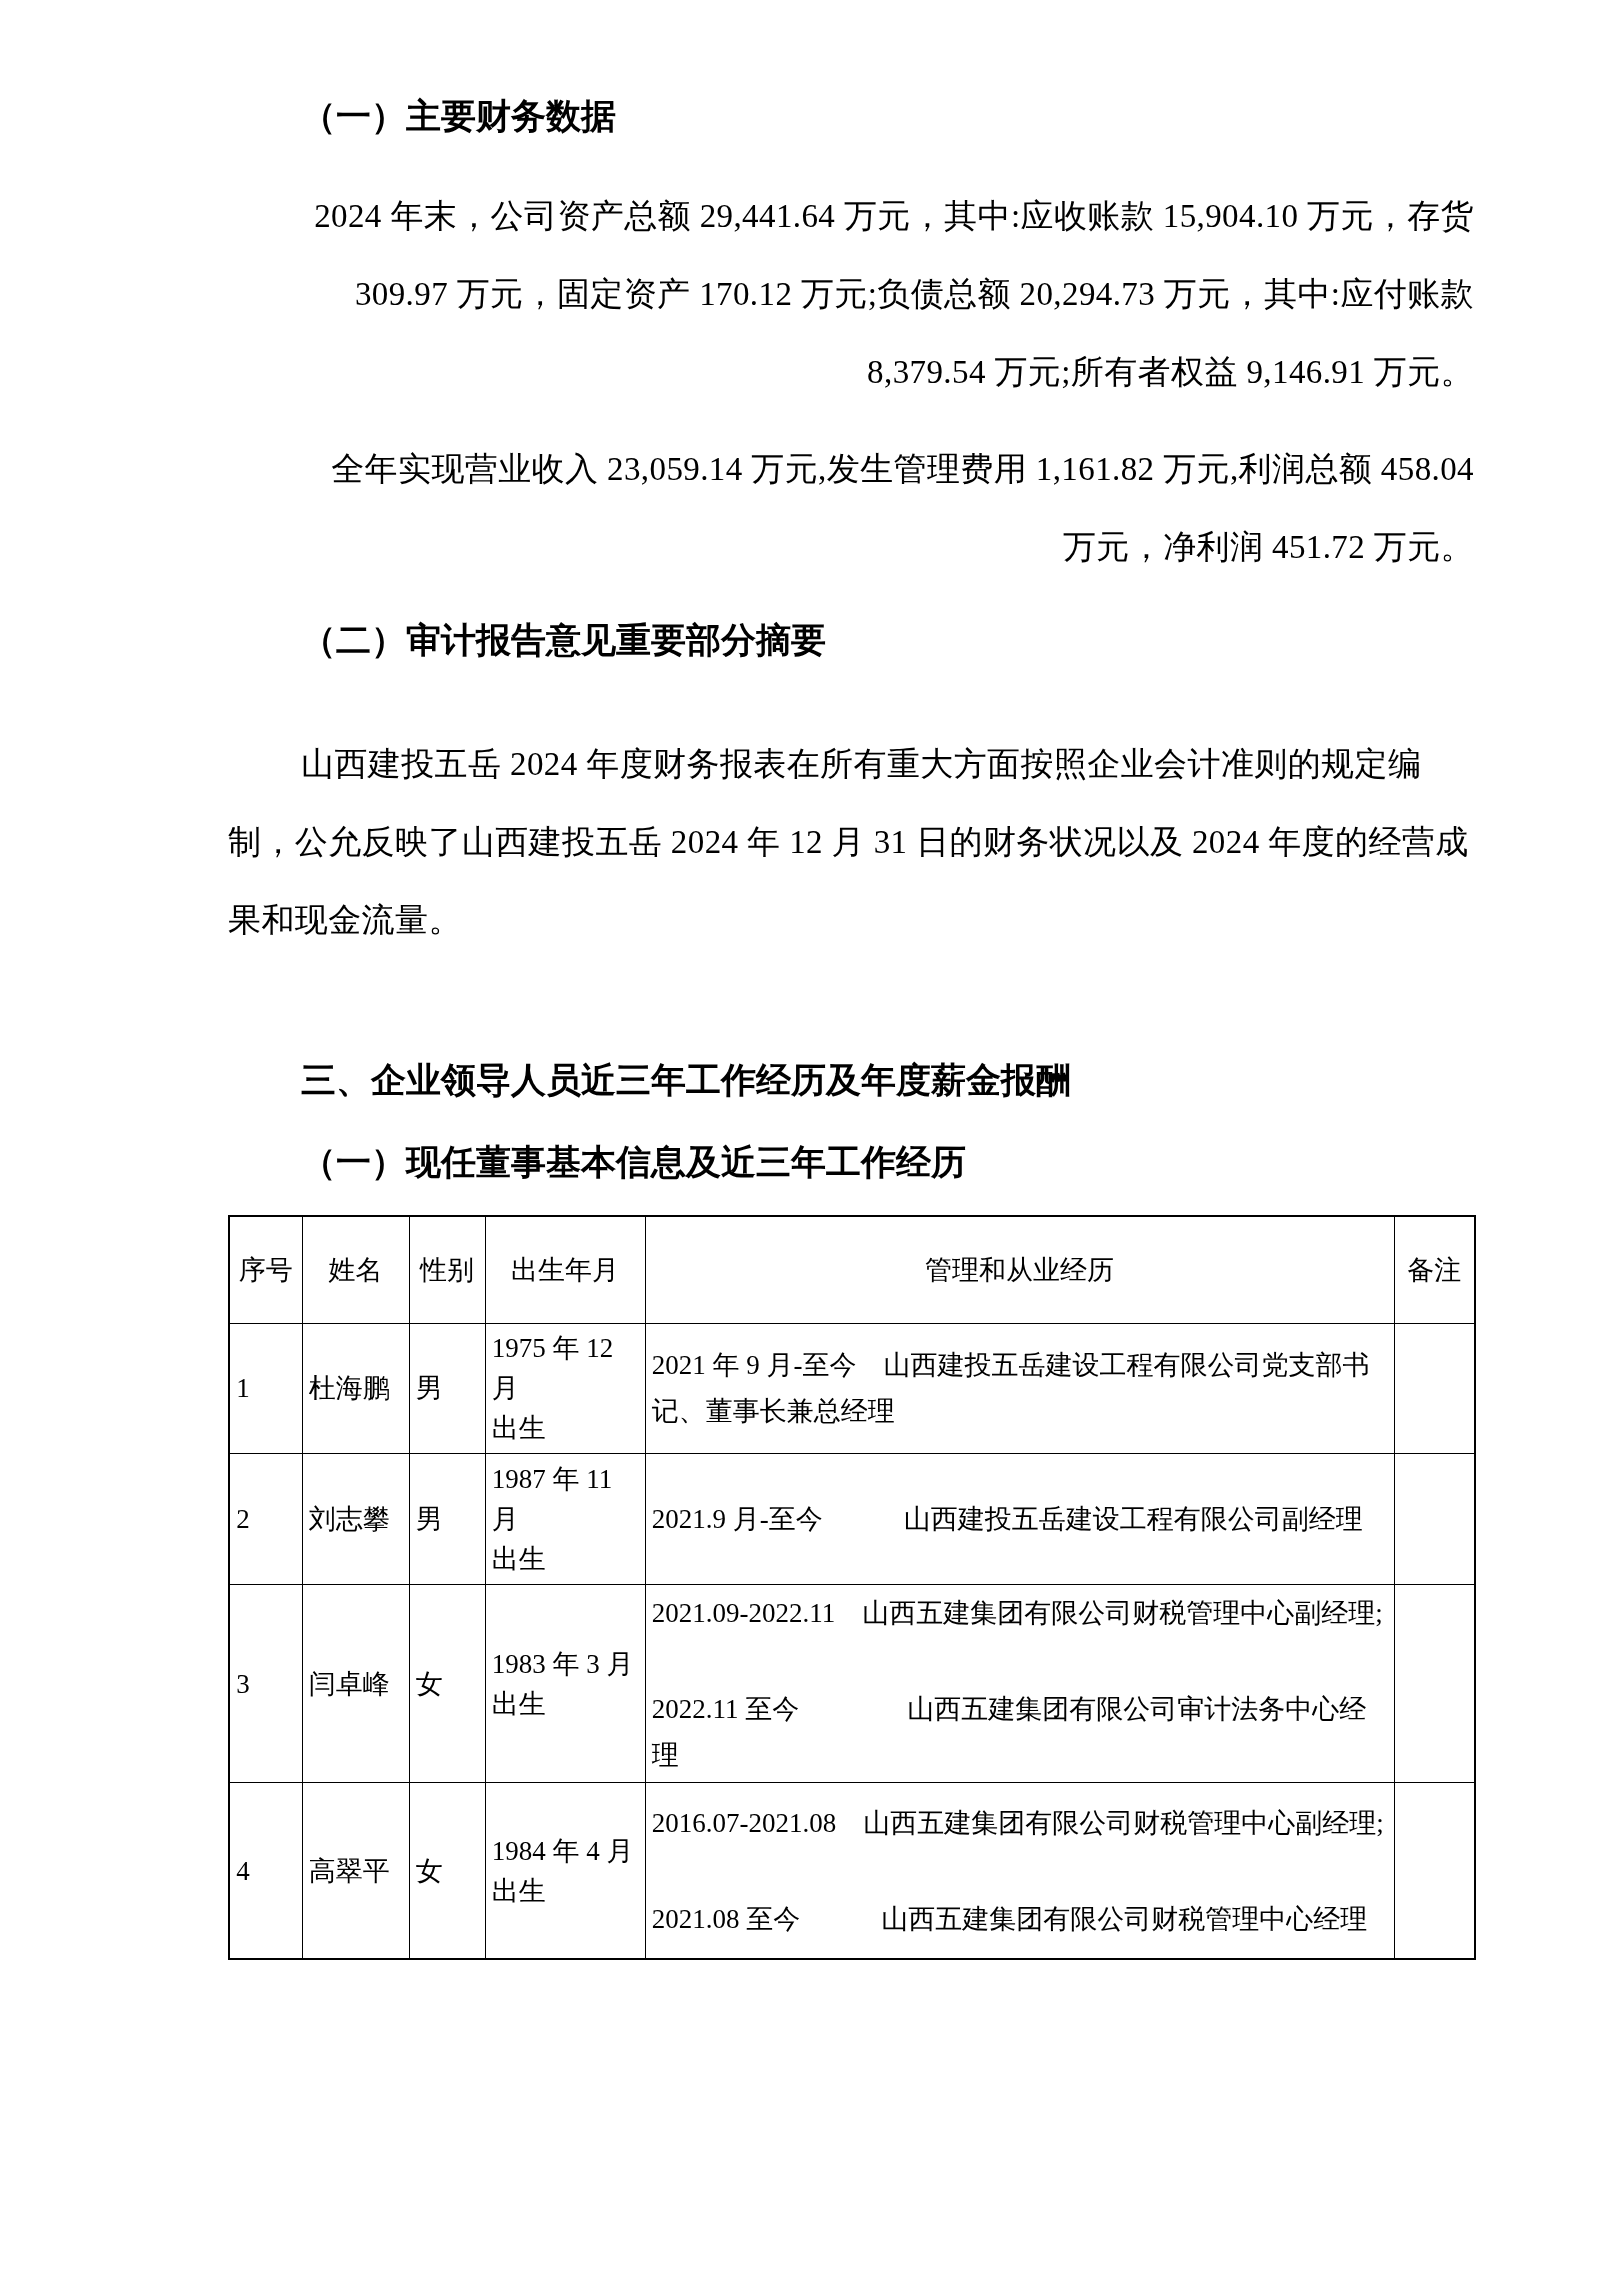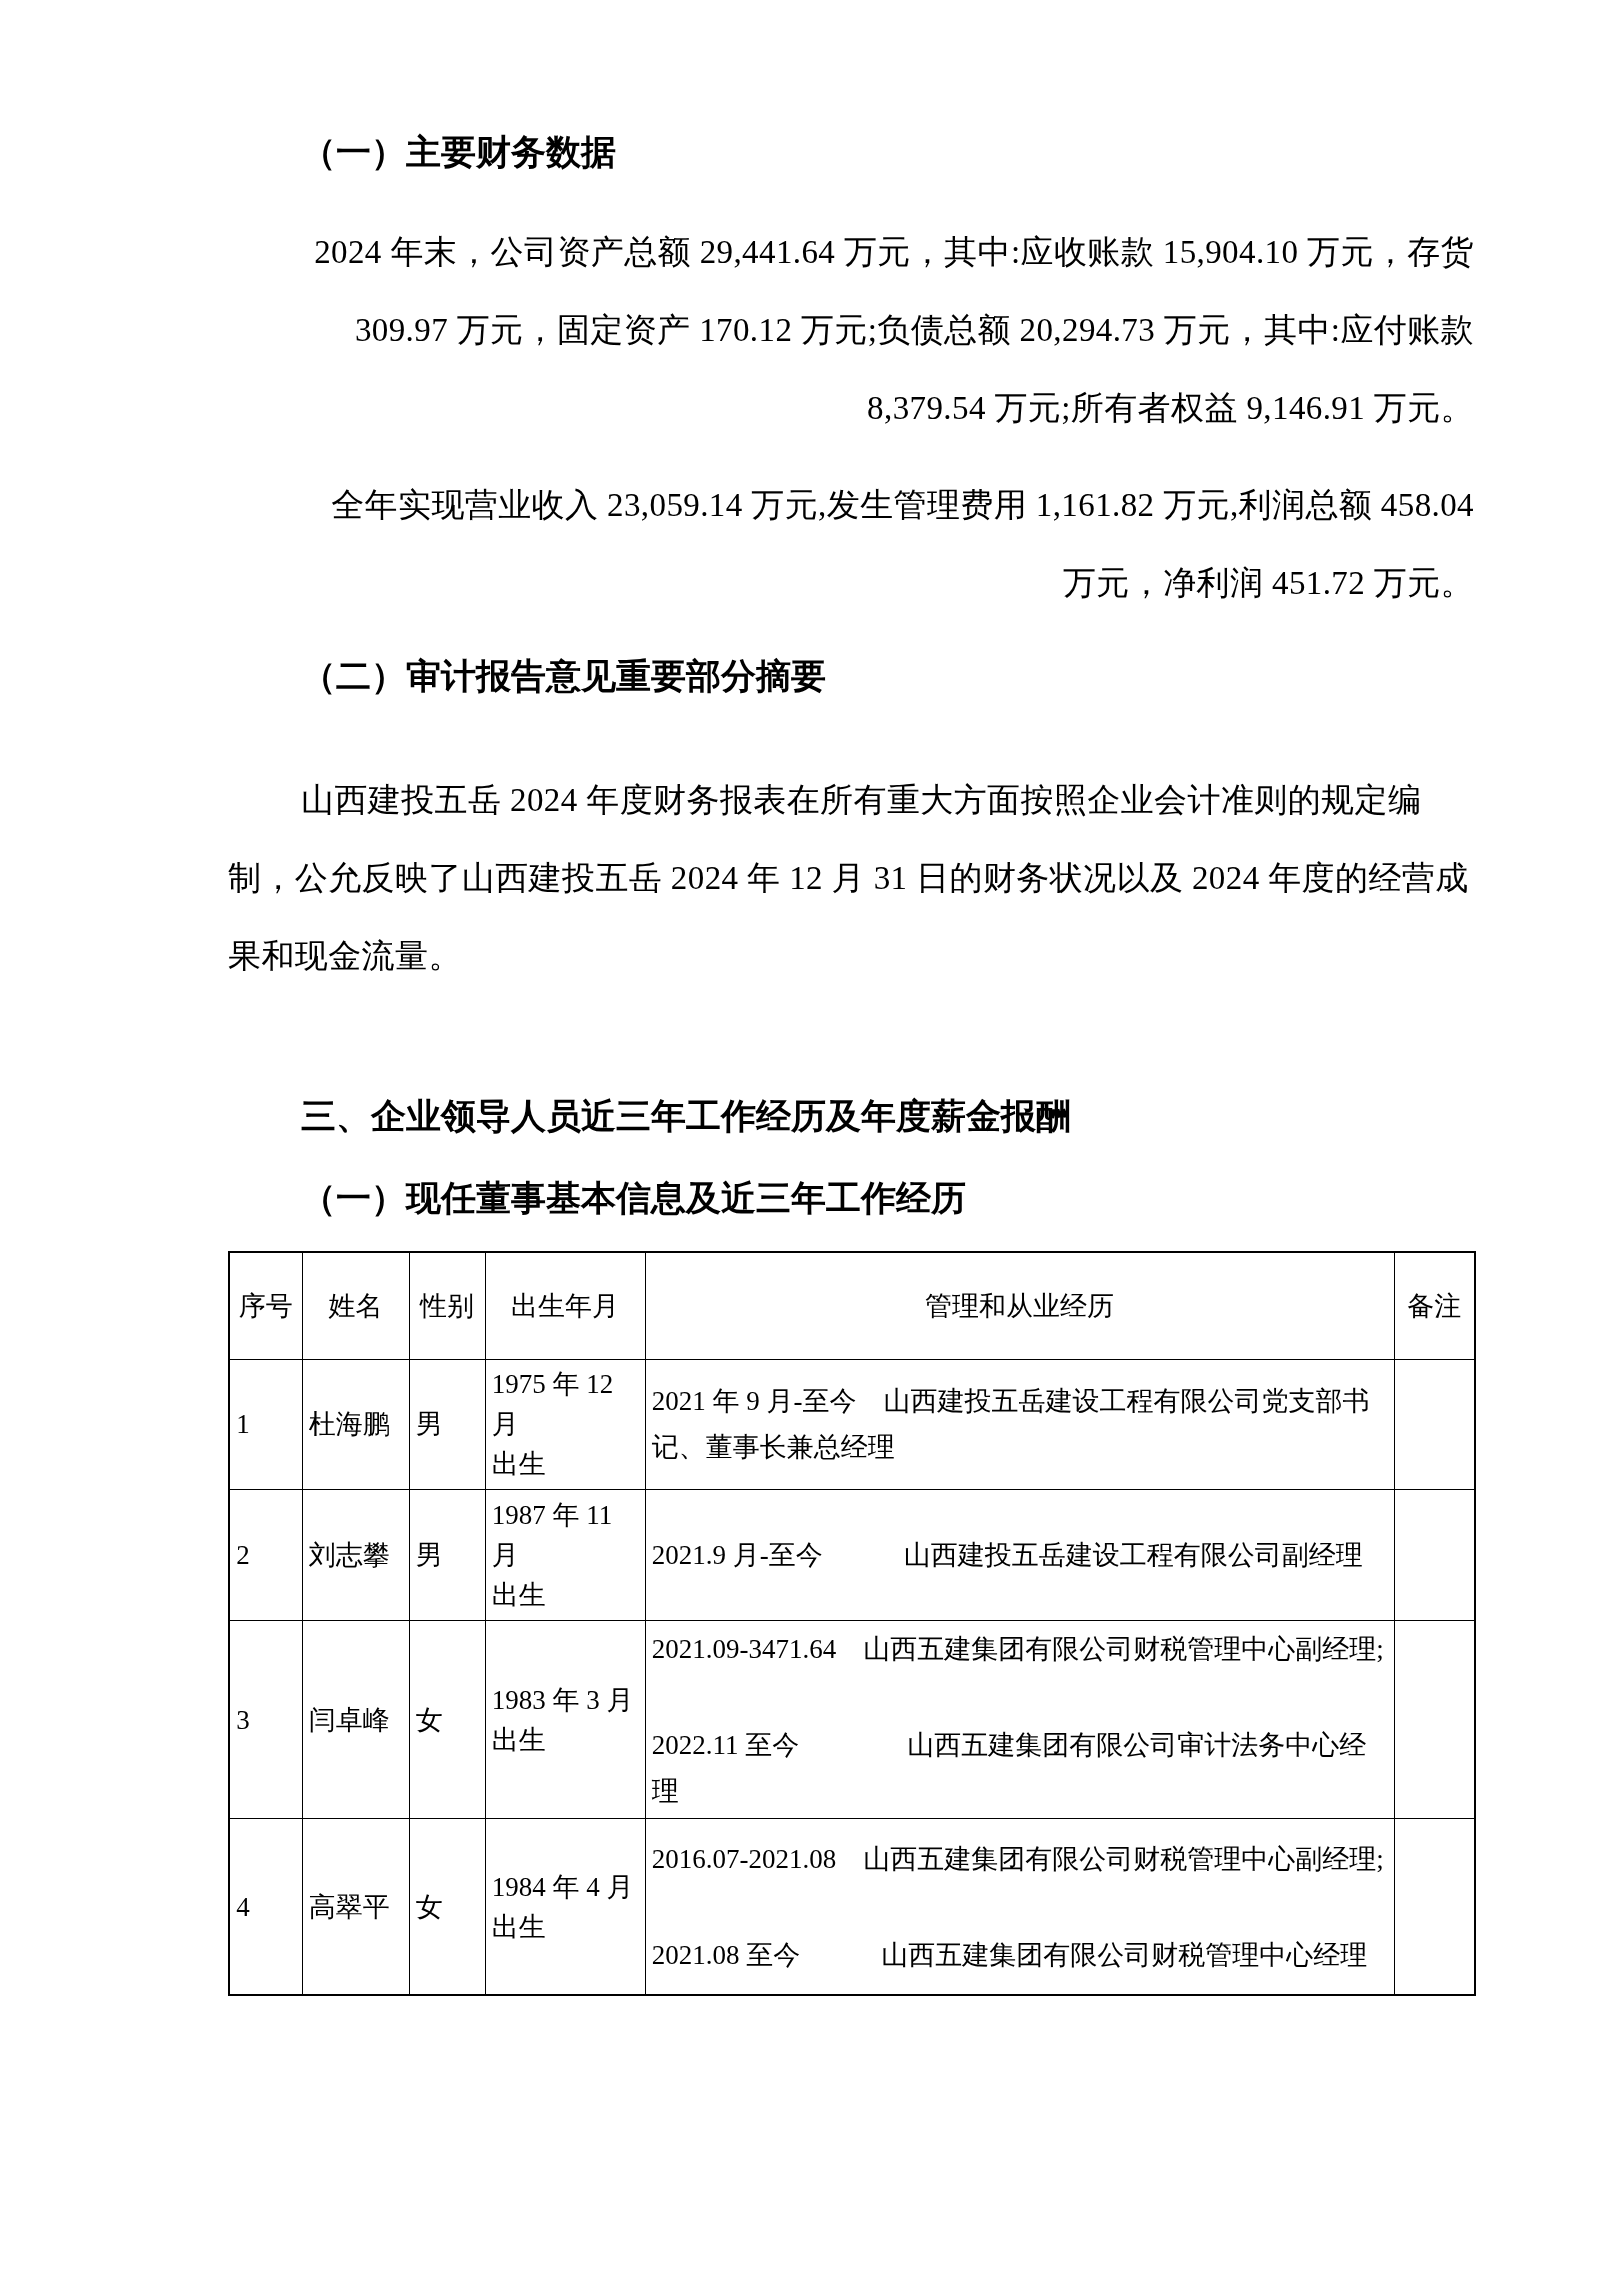--- a/index.html
+++ b/index.html
@@ -12,21 +12,21 @@
     width: 1623px;
     height: 2295px;
     font-family: "Liberation Serif", "DejaVu Serif", serif;
     position: relative;
     overflow: hidden;
   }
   .page {
     box-sizing: border-box;
     width: 1623px;
     height: 2295px;
-    padding: 114px 149px 0 228px;
+    padding: 78px 149px 0 228px;
   }
   .doc-heading {
     font-size: 35px;
     font-weight: bold;
     line-height: 78px;
     margin: 0;
     text-indent: 73px;
     white-space: nowrap;
   }
   .doc-para {
@@ -134,21 +134,21 @@
           <div class="exp-entry">2021.9 月-至今　　　山西建投五岳建设工程有限公司副经理</div>
         </td>
         <td class="cell-center"></td>
       </tr>
       <tr class="row-r3">
         <td class="cell-center">3</td>
         <td class="cell-center">闫卓峰</td>
         <td class="cell-center">女</td>
         <td class="cell-center"><span>1983 年 3 月</span><br><span>出生</span></td>
         <td class="cell-exp">
-          <div class="exp-entry">2021.09-3471.64　山西五建集团有限公司财税管理中心副经理;</div>
+          <div class="exp-entry">2021.09-2022.11　山西五建集团有限公司财税管理中心副经理;</div>
           <div class="exp-entry">2022.11 至今　　　　山西五建集团有限公司审计法务中心经理</div>
         </td>
         <td class="cell-center"></td>
       </tr>
       <tr class="row-r4">
         <td class="cell-center">4</td>
         <td class="cell-center">高翠平</td>
         <td class="cell-center">女</td>
         <td class="cell-center"><span>1984 年 4 月</span><br><span>出生</span></td>
         <td class="cell-exp">

